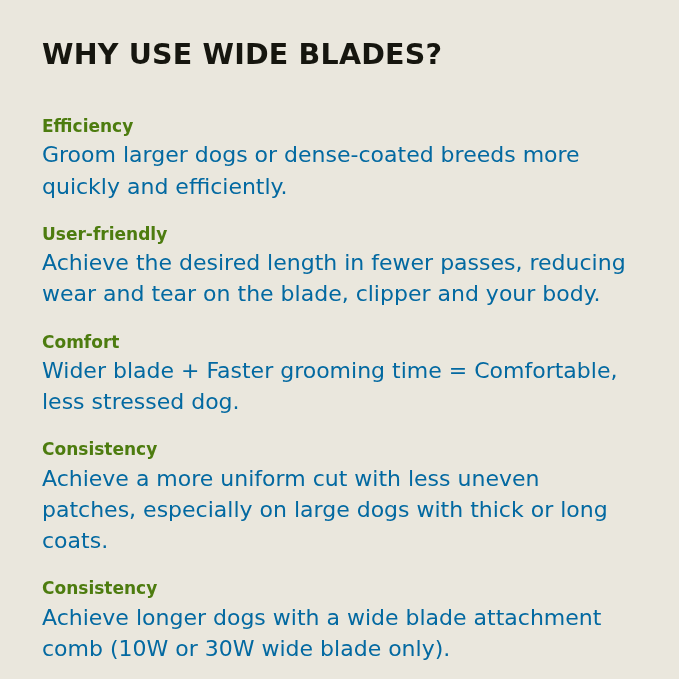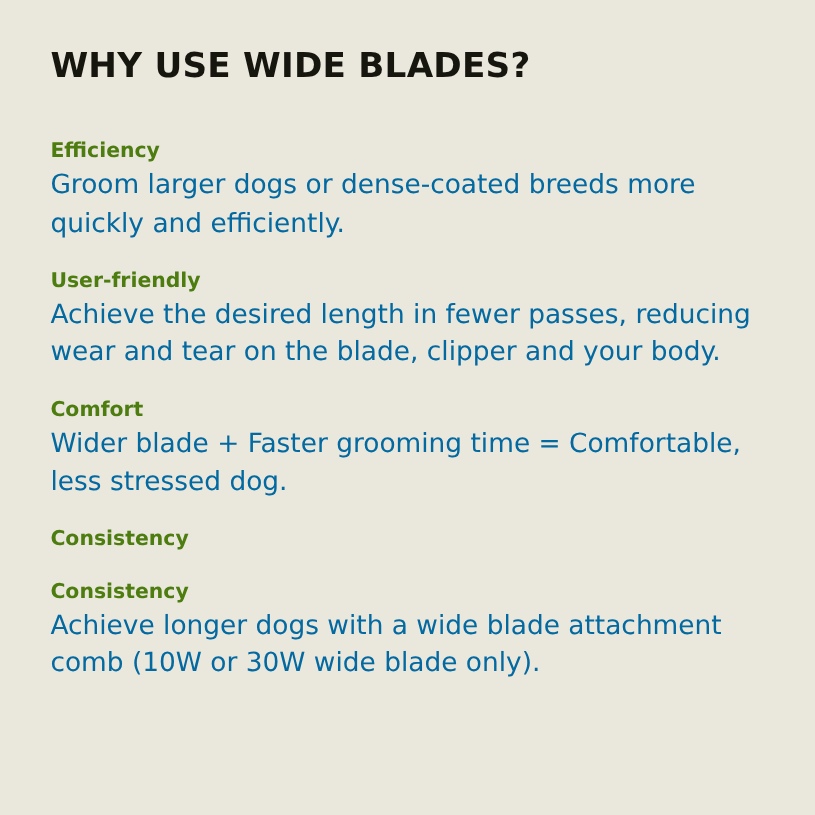--- a/index.html
+++ b/index.html
@@ -74,20 +74,21 @@
       <div class="sec-body">Achieve the desired length in fewer passes, reducing wear and tear on the blade, clipper and your body.</div>
     </div>
 
     <div class="section">
       <div class="sec-head">Comfort</div>
       <div class="sec-body">Wider blade + Faster grooming time = Comfortable, less stressed dog.</div>
     </div>
 
     <div class="section">
       <div class="sec-head">Consistency</div>
+      <div class="sec-body">Achieve a more uniform cut with less uneven patches, especially on large dogs with thick or long coats.</div>
     </div>
 
     <div class="section">
       <div class="sec-head">Consistency</div>
       <div class="sec-body">Achieve longer dogs with a wide blade attachment comb (10W or 30W wide blade only).</div>
     </div>
 
   </div>
 </div>
 

